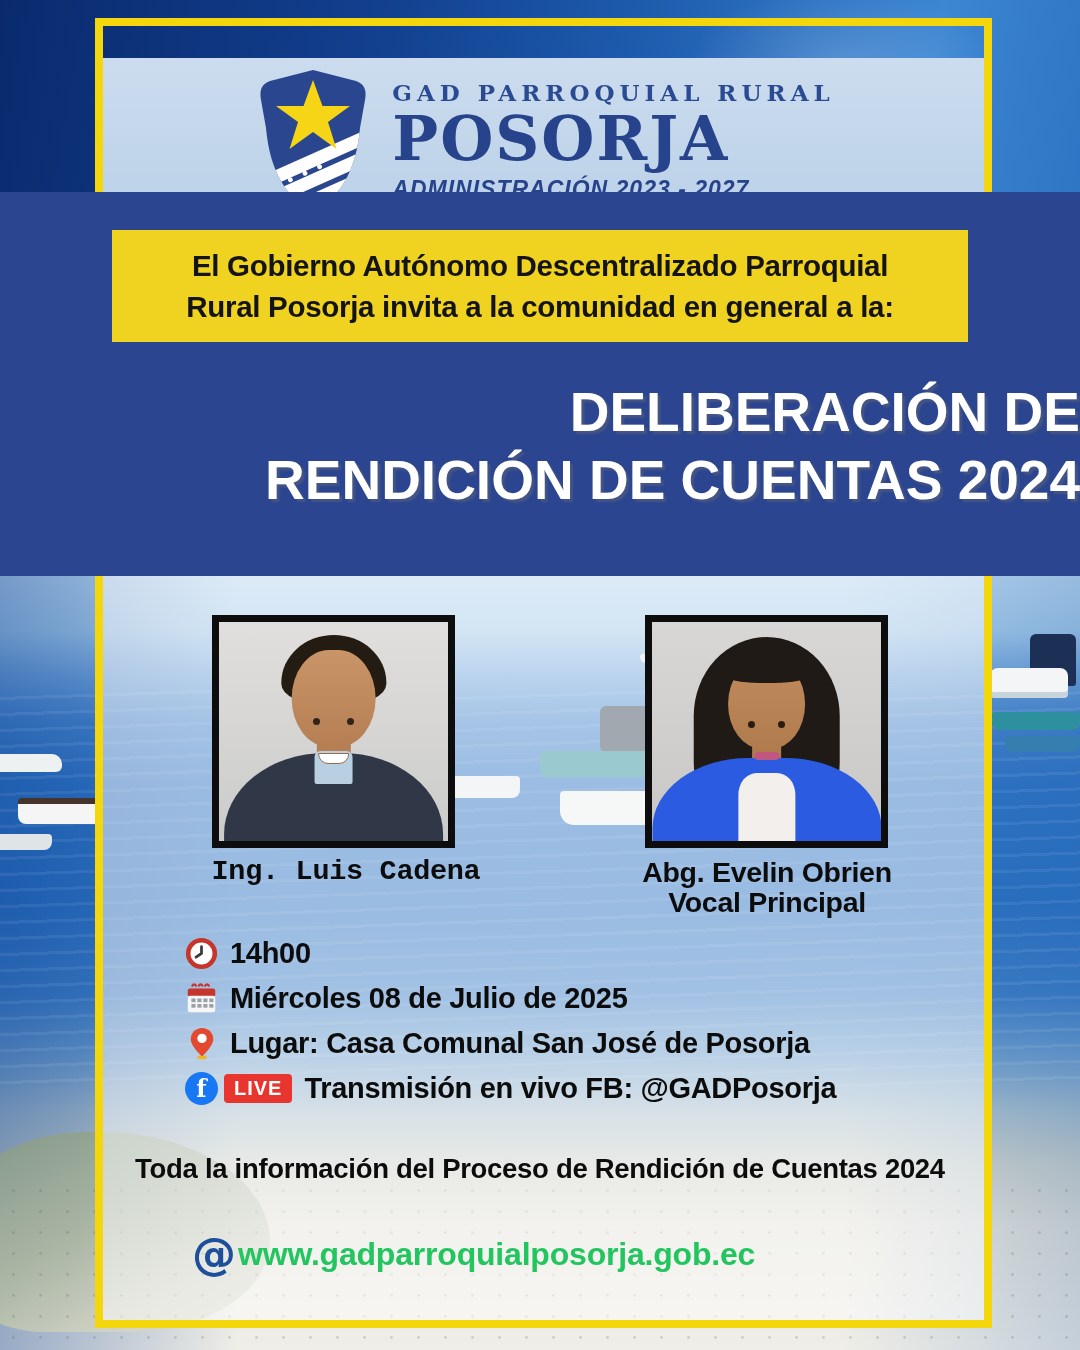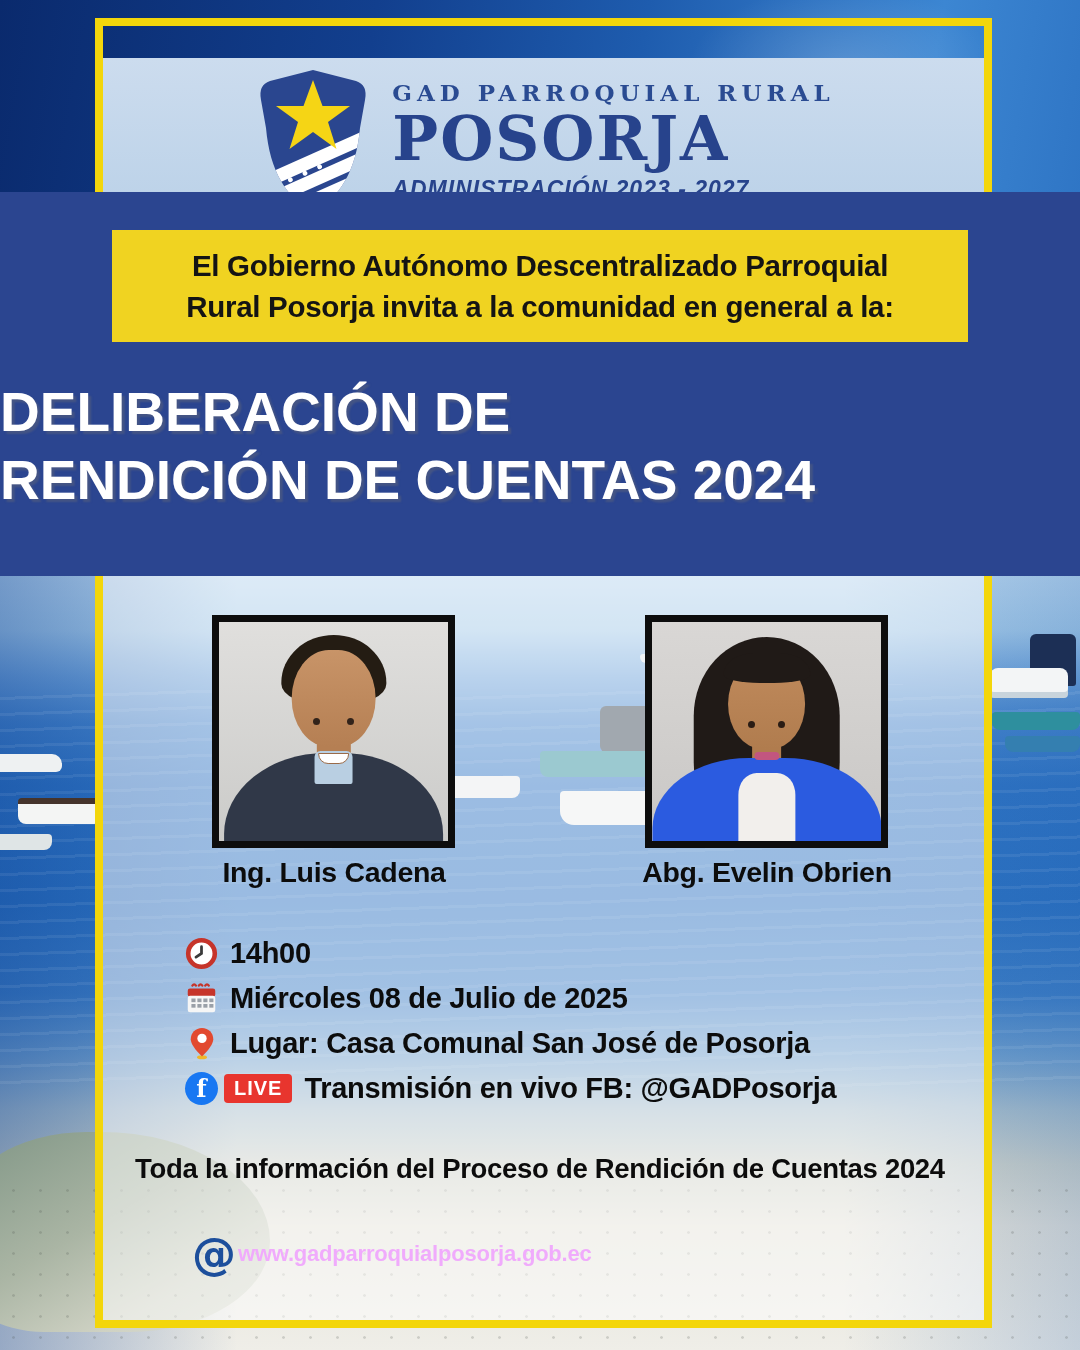--- a/index.html
+++ b/index.html
@@ -73,21 +73,21 @@
     position:absolute;left:0;top:192px;width:1080px;height:384px;z-index:4;
     background:#2b4590;
   }
   .invite-box{
     position:absolute;left:112px;top:38px;width:856px;height:112px;
     background:#f0d321;display:flex;flex-direction:column;align-items:center;justify-content:center;
   }
   .invite-line{
     color:#141414;font-weight:700;font-size:29.5px;line-height:41px;letter-spacing:-.3px;white-space:nowrap;
   }
-  .main-title{position:absolute;left:0;top:186px;width:100%;text-align:left;}
+  .main-title{position:absolute;left:0;top:186px;width:100%;text-align:right;}
   .title-line{
     color:#ffffff;font-weight:800;font-size:55px;line-height:68px;letter-spacing:0;
     text-shadow:3px 3px 2px rgba(85,95,125,.6);white-space:nowrap;
   }
   
   .photo-frame{
     position:absolute;top:615px;width:243px;height:233px;box-sizing:border-box;
     border:7px solid #0d0d0d;z-index:4;overflow:hidden;
   }
   .photo-frame.left{left:212px;}
@@ -109,39 +109,39 @@
   .wm-face{left:50%;transform:translateX(-50%);top:17%;width:34%;height:41%;background:linear-gradient(#c08a5c,#b07c4e);border-radius:48%/55%;}
   .wm-fringe{left:50%;transform:translateX(-50%);top:14%;width:38%;height:14%;background:#201a17;border-radius:50% 50% 60% 60%/100% 100% 40% 40%;}
   .wm-eye{width:7px;height:7px;background:#2a1c14;border-radius:50%;top:45%;}
   .wm-eye.l{left:42%;} .wm-eye.r{right:42%;}
   .wm-lips{left:50%;transform:translateX(-50%);top:59.5%;width:11%;height:8px;background:#c2567f;border-radius:8px;}
   .wm-blazer{left:50%;transform:translateX(-50%);bottom:-2%;width:100%;height:40%;background:#2b5be0;border-radius:42% 42% 0 0/80% 80% 0 0;}
   .wm-blouse{left:50%;transform:translateX(-50%);bottom:0;width:25%;height:31%;background:#f2efec;border-radius:32% 32% 0 0;}
   .wm-neck{left:50%;transform:translateX(-50%);top:54%;width:13%;height:10%;background:#b07c4e;}
   
   .caption{position:absolute;top:857px;width:340px;text-align:center;z-index:4;}
-  .caption.left{left:164px;} .caption.right{left:597px;}
+  .caption.left{left:176px;font-family:Liberation Mono, monospace;} .caption.right{left:597px;}
   .caption .name,.caption .role{
     color:#0c0c0c;font-weight:700;font-size:28.5px;line-height:30px;letter-spacing:-.3px;
   }
   
   .details{position:absolute;left:185px;top:936px;z-index:4;}
   .detail-row{display:flex;align-items:center;margin-bottom:11px;height:34px;}
   .detail-icon{width:33px;height:33px;flex:0 0 auto;margin-right:12px;display:flex;align-items:center;justify-content:center;}
   .detail-text{color:#0c0c0c;font-weight:700;font-size:29px;letter-spacing:-.3px;white-space:nowrap;}
   .fb-circle{width:33px;height:33px;border-radius:50%;background:#1877f2;color:#fff;display:flex;align-items:center;justify-content:center;
     font-family:"DejaVu Serif",serif;font-weight:700;font-size:24px;line-height:33px;}
   .live-badge{background:#e8352e;color:#fff;font-weight:700;font-size:20px;letter-spacing:1px;
     padding:3px 10px;border-radius:4px;margin:0 12px 0 6px;}
   
   .info-par{position:absolute;left:0;top:1150px;width:1080px;text-align:center;z-index:4;}
   .info-line{color:#0c0c0c;font-weight:700;font-size:27.5px;line-height:37px;letter-spacing:-.3px;}
   .url-row{position:absolute;left:192px;top:1232px;display:flex;align-items:center;z-index:4;}
   .at-glyph{color:#1d4f9c;font-weight:700;font-size:44px;line-height:44px;margin-right:2px;font-family:"DejaVu Sans",sans-serif;}
-  .url-text{color:#f0abfc;font-weight:700;font-size:22px;letter-spacing:-.2px;}
+  .url-text{color:#22c55e;font-weight:700;font-size:32px;letter-spacing:-.2px;}
 </style>
 </head>
 <body>
 
 <div class="poster">
 
   <div class="bg-top"></div>
   <div class="bg-photo">
 
     <div class="boat" style="left:420px;top:82px;width:34px;height:7px;background:#e8eef2;"></div>
@@ -233,20 +233,21 @@
         <div class="wm-eye r"></div>
         <div class="wm-lips"></div>
     </div>
   </div>
 
   <div class="caption left">
     <div class="name">Ing. Luis Cadena</div>
   </div>
   <div class="caption right">
     <div class="name">Abg. Evelin Obrien</div>
+    <div class="role">Vocal Principal</div>
   </div>
 
   <div class="details">
 
     <div class="detail-row">
       <span class="detail-icon">
         <svg viewBox="0 0 36 36" width="33" height="33">
           <circle cx="18" cy="18" r="14.5" fill="#ffffff" stroke="#c6342a" stroke-width="5"></circle>
           <path d="M18 10.5 V18 L12 22" stroke="#3a3a3a" stroke-width="3" fill="none" stroke-linecap="round"></path>
         </svg>

